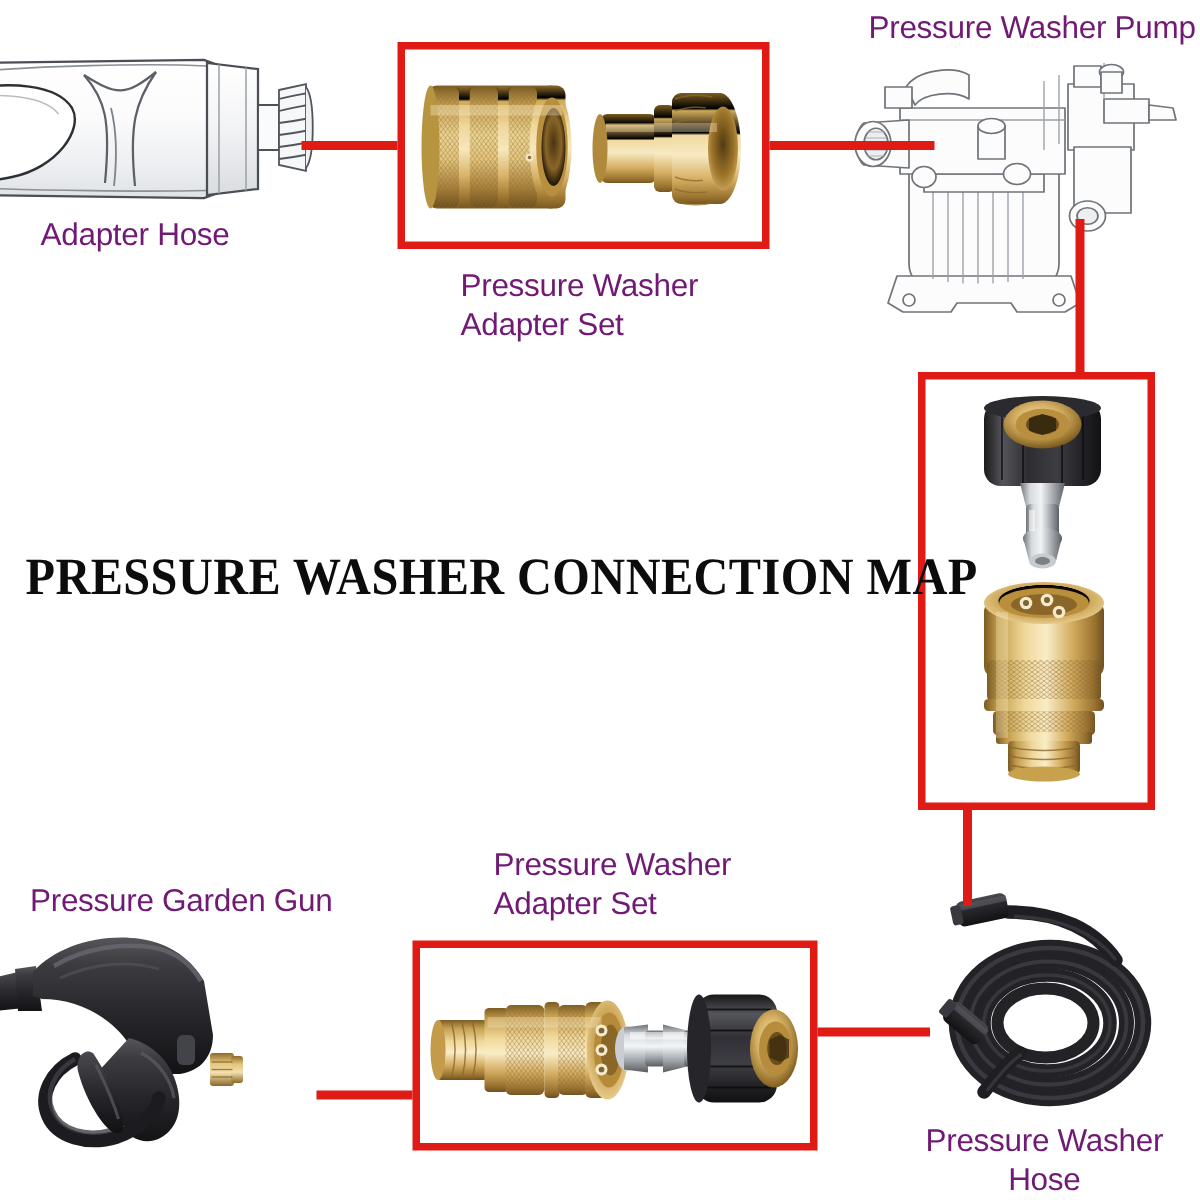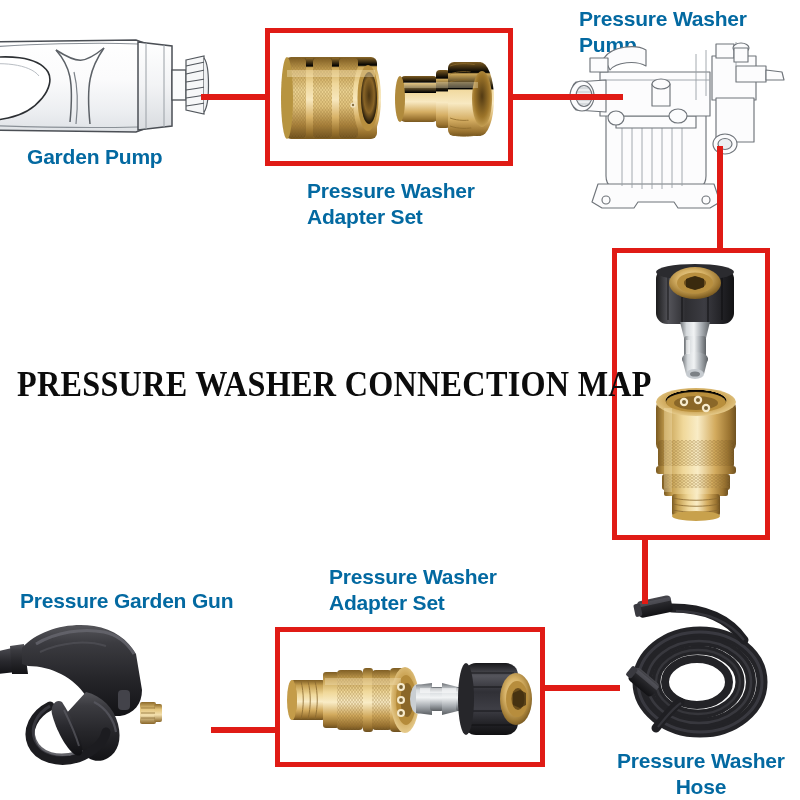--- a/index.html
+++ b/index.html
@@ -1,21 +1,21 @@
 <!DOCTYPE html>
 <html><head>
 <meta charset="utf-8">
 <style>
   html,body{margin:0;padding:0;background:#fff;}
   #stage{
     position:relative;width:800px;height:800px;background:#ffffff;overflow:hidden;
     font-family:"Liberation Sans", sans-serif;
   }
   .lbl{
-    position:absolute;color:#0369a1;font-weight:700;
+    position:absolute;color:#701a75;font-weight:400;
     font-family:"Liberation Sans", sans-serif;
     line-height:1.26;letter-spacing:-0.2px;white-space:pre-line;
   }
   .title{
     position:absolute;color:#0c0c0c;font-weight:700;
     font-family:"Liberation Serif", serif;
     font-size:35px;letter-spacing:0.3px;
     transform:scaleX(0.92);transform-origin:left center;
     white-space:nowrap;
   }
@@ -71,21 +71,21 @@
         <path d="M200,48 C208,46 214,45 219,44"></path>
         <path d="M200,56 C208,55 214,54 219,53"></path>
         <path d="M200,64 C208,63 214,62 219,61"></path>
         <path d="M200,72 C208,71 214,70 219,69"></path>
         <path d="M200,80 C208,79 214,78 219,77"></path>
       </g>
       <path d="M218,32 C224,40 224,78 218,86" fill="#eef0f2" stroke="#51565c" stroke-width="1.2"></path>
     </svg>
   </div>
 
-  <div class="lbl" style="left:27px;top:144px;font-size:21px;">Garden Pump</div>
+  <div class="lbl" style="left:27px;top:144px;font-size:21px;">Adapter Hose</div>
 
   <div class="box" style="left:265px;top:28px;width:248px;height:138px;"></div>
 
   <div class="art" style="left:279px;top:48px;">
     <svg width="115" height="100" viewBox="0 0 115 100">
       <defs>
         <linearGradient id="br1" x1="0" y1="0" x2="0" y2="1">
           <stop offset="0%" stop-color="#8d6a2a"></stop>
           <stop offset="10%" stop-color="#c9a košto"></stop>
           <stop offset="12%" stop-color="#cfa958"></stop>

